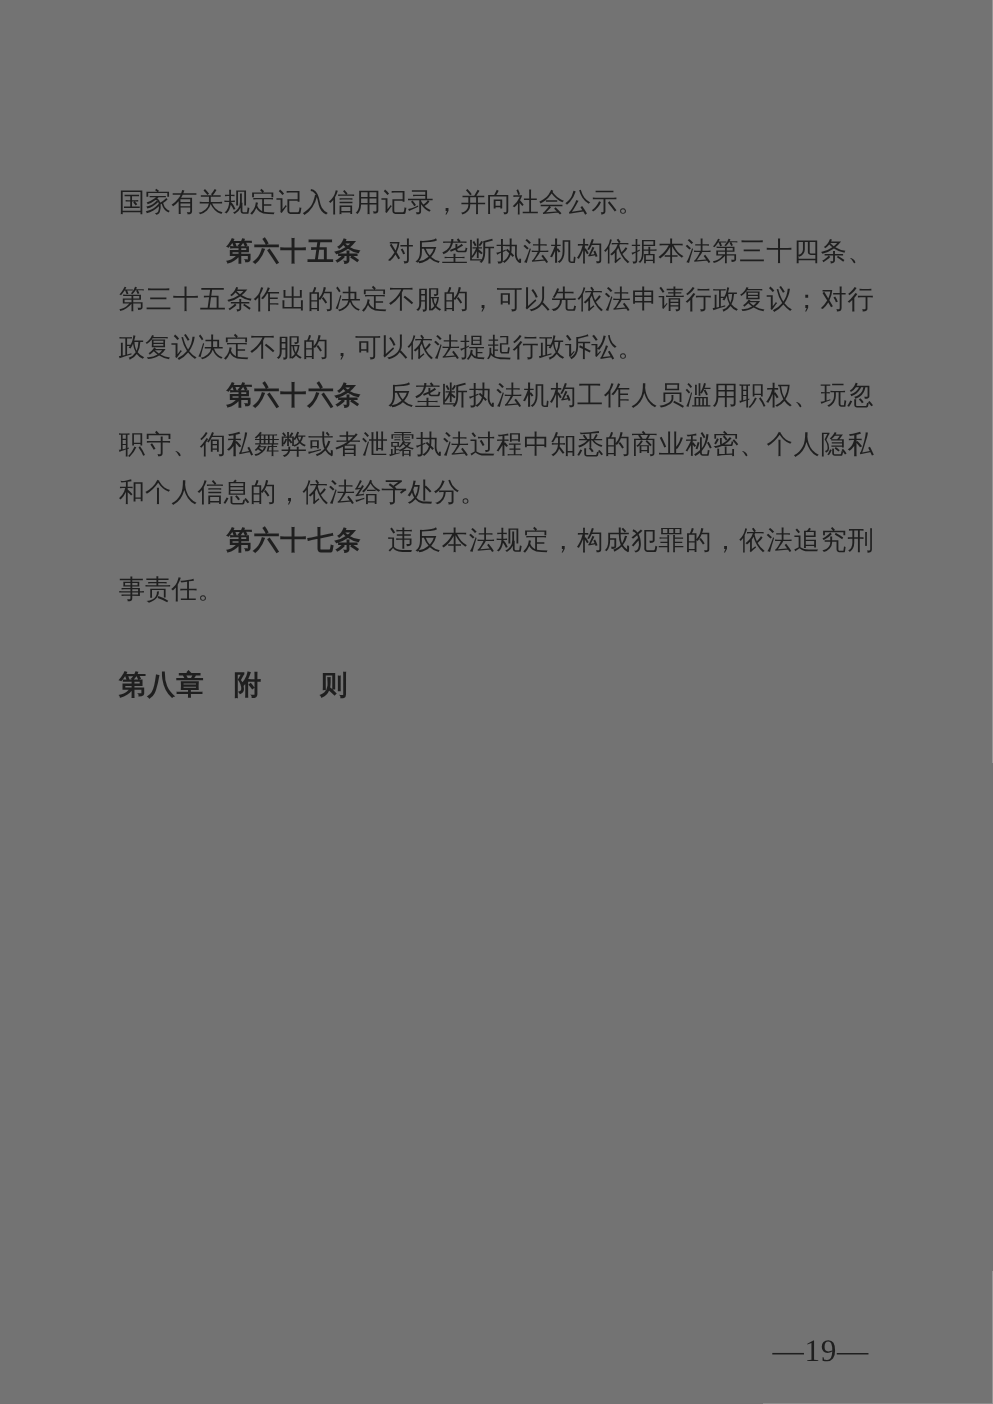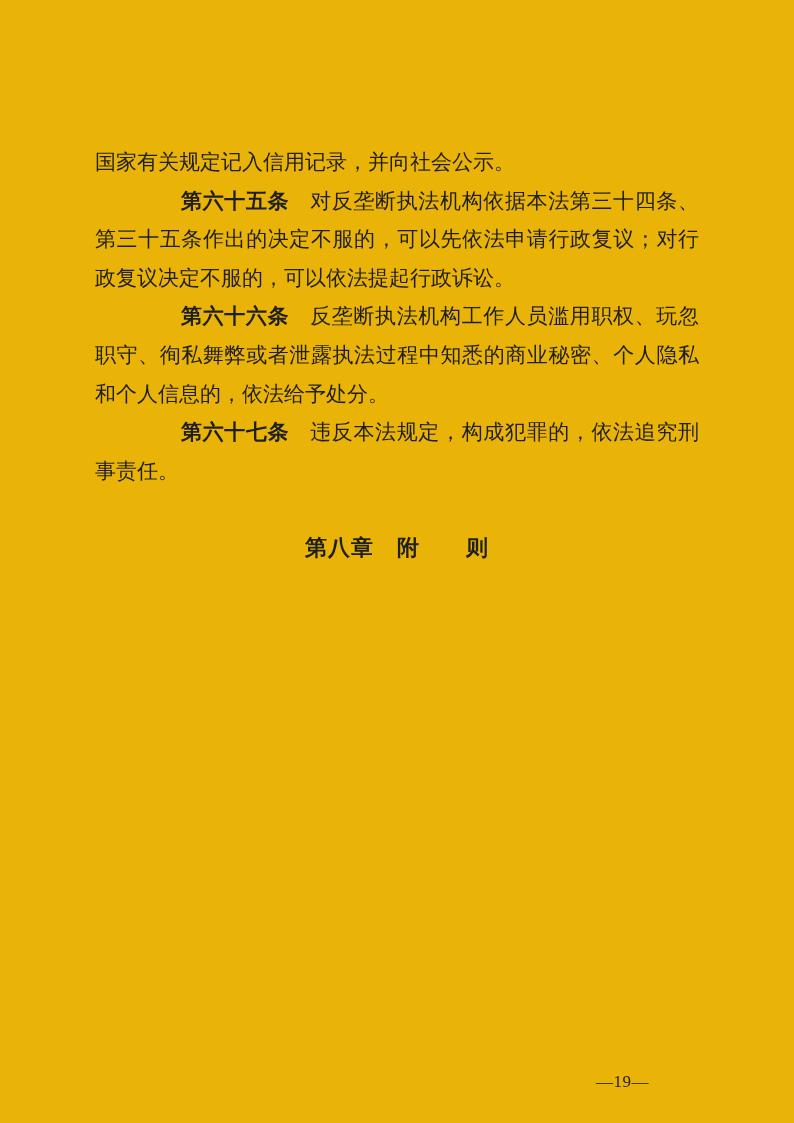--- a/index.html
+++ b/index.html
@@ -10,21 +10,21 @@
     width: 794px;
     height: 1123px;
     background: #ffffff;
     position: relative;
     overflow: hidden;
     font-family: "Liberation Serif", "DejaVu Serif", serif;
   }
   .page {
     position: absolute;
     inset: 0;
-    background: #eab308;
+    background: #737373;
   }
   .body-text {
     position: absolute;
     left: 95px;
     top: 143px;
     width: 604px;
     color: #1f1f1f;
   }
   .para {
     margin: 0;
@@ -39,29 +39,29 @@
   .lead {
     font-weight: 700;
     margin-right: 1em;
     margin-left: 44px;
   }
   .chapter {
     margin: 38.6px 0;
     font-size: 22px;
     line-height: 38.6px;
     font-weight: 700;
-    text-align: center;
+    text-align: left;
     letter-spacing: 1px;
     color: #1f1f1f;
   }
   .page-number {
     position: absolute;
-    left: 596px;
+    left: 618px;
     top: 1070px;
-    font-size: 17px;
+    font-size: 25px;
     line-height: 24px;
     color: #1f1f1f;
     letter-spacing: 0.5px;
   }
 </style>
 </head>
 <body>
 
 <div class="page">
 

